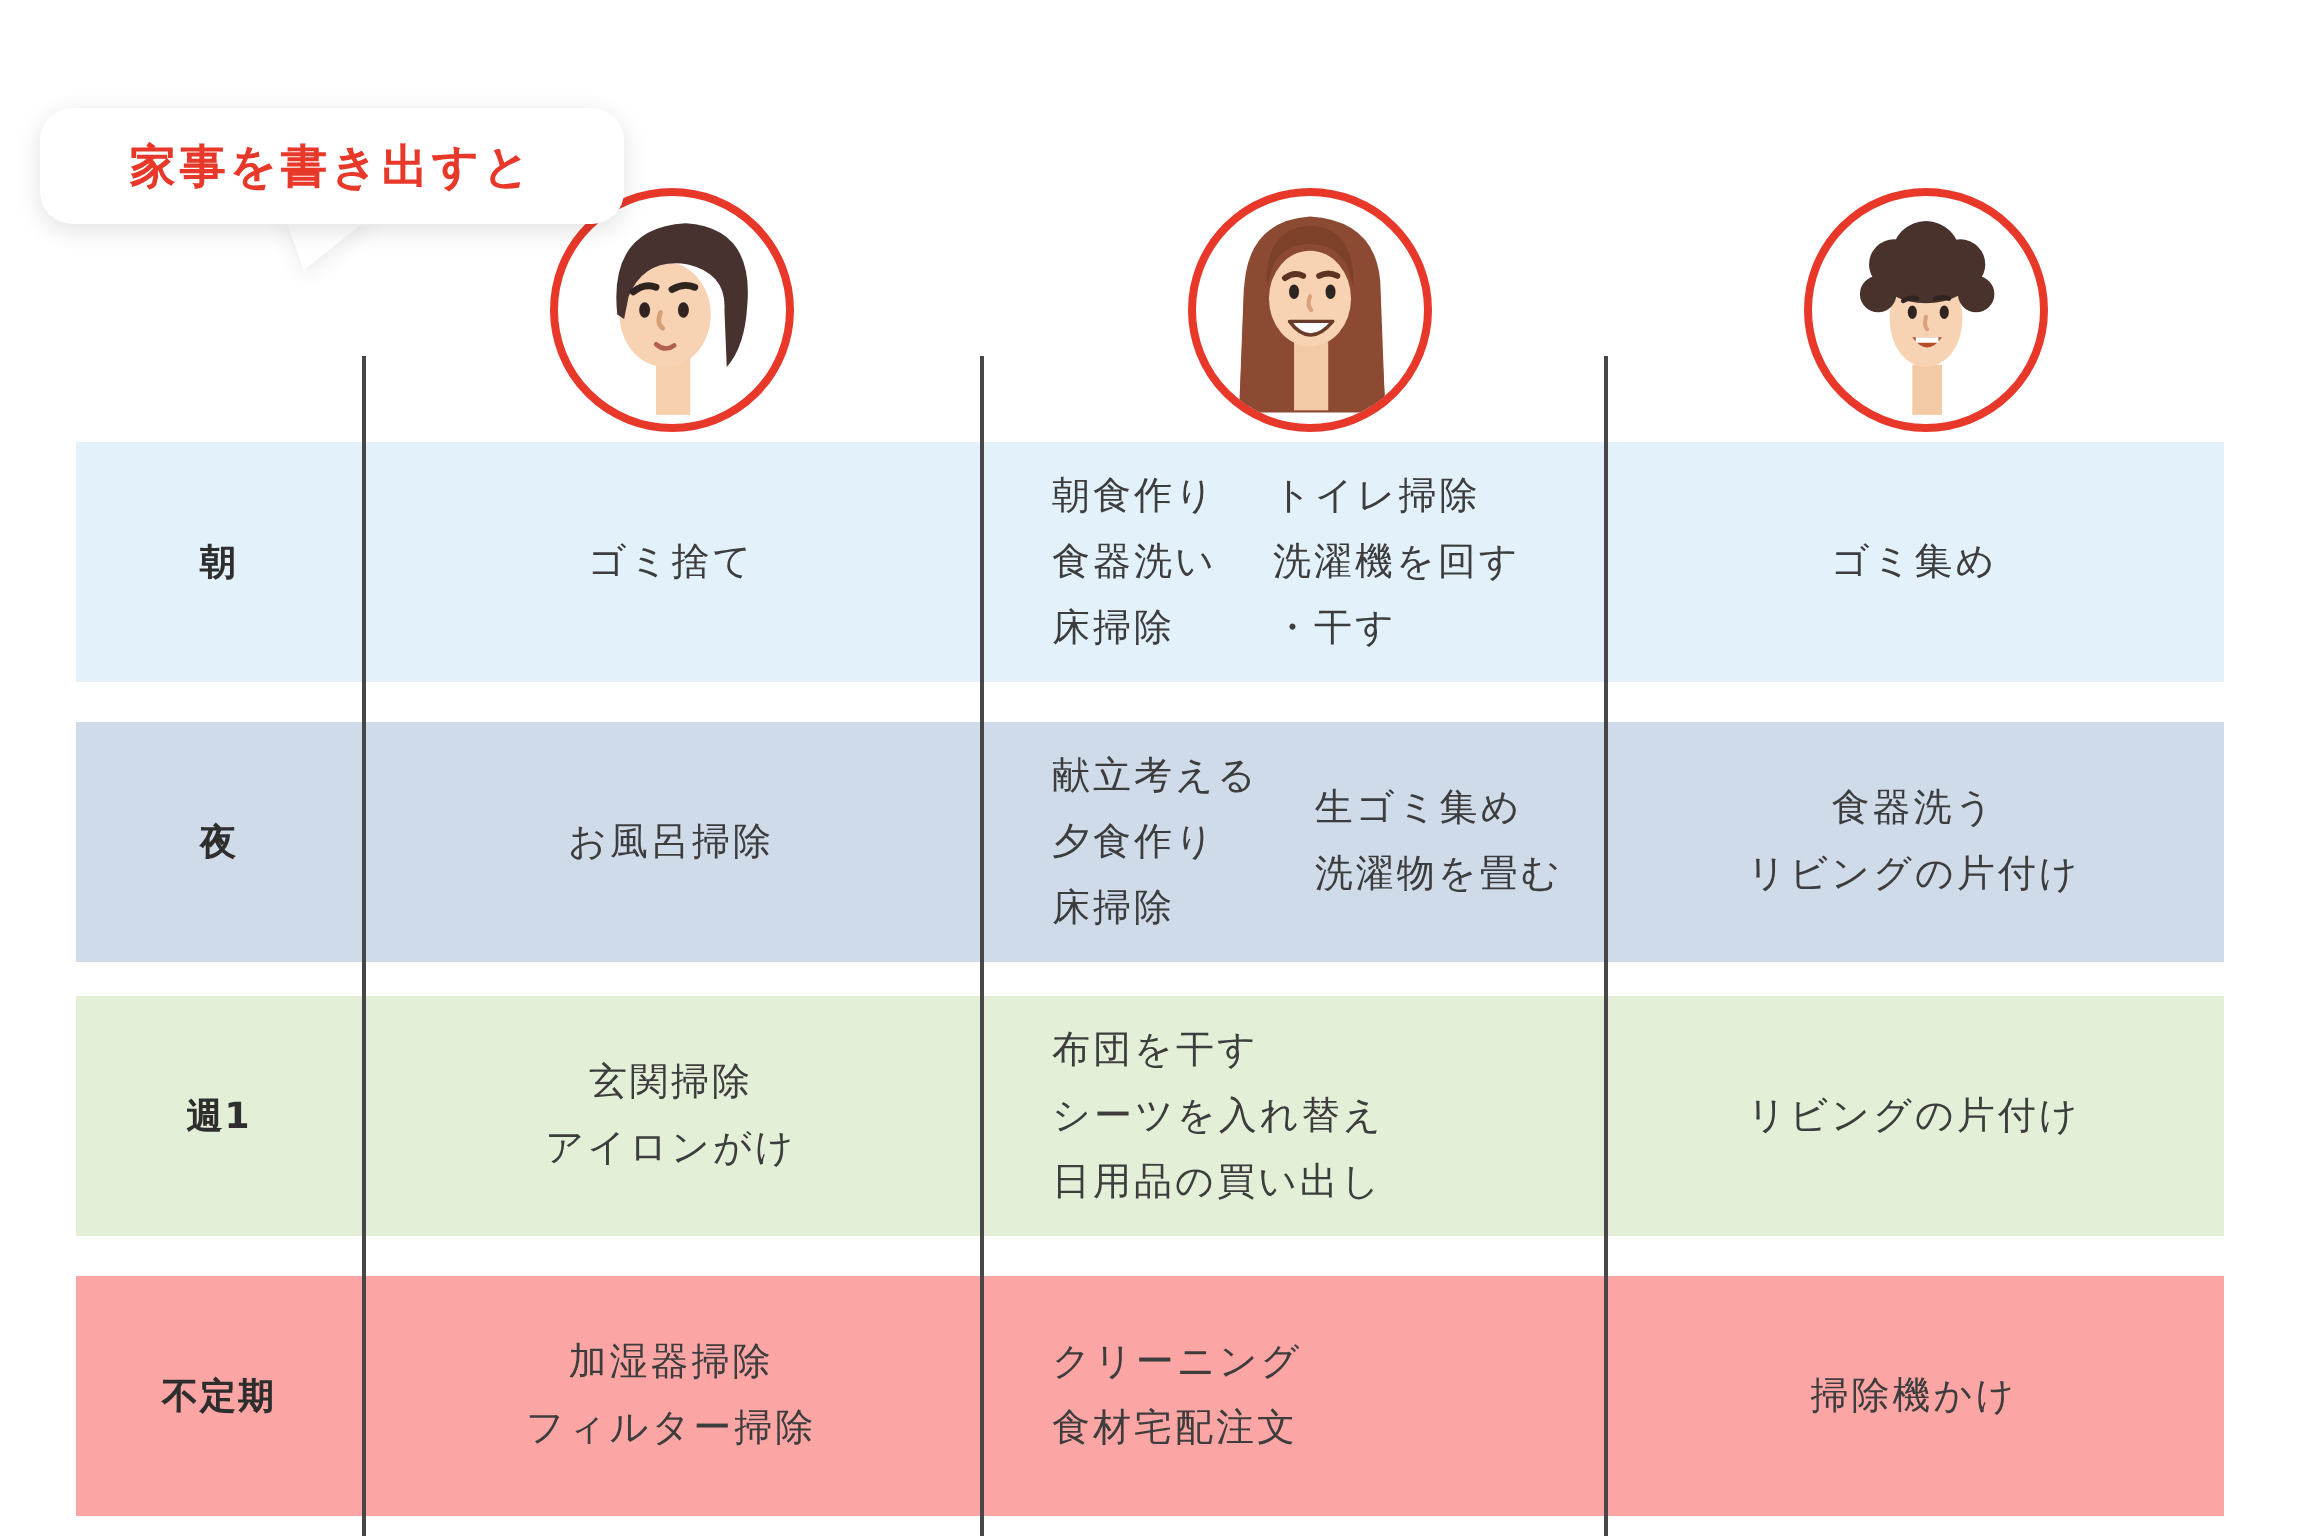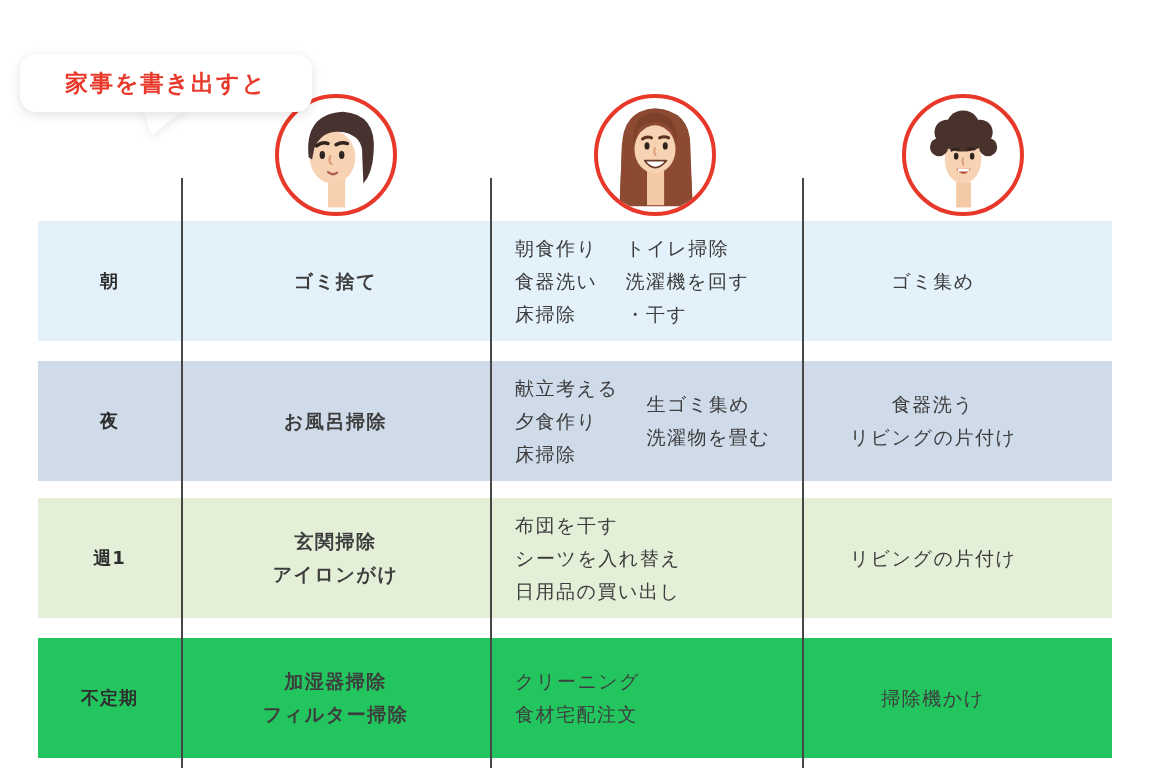--- a/index.html
+++ b/index.html
@@ -27,24 +27,24 @@
   
   .row{position:absolute;left:38px;width:1074px;height:120px;}
   .row.r0{top:193px;} .row.r1{top:333px;} .row.r2{top:470px;} .row.r3{top:610px;}
 
   .rlabel{position:absolute;left:0;top:0;width:143px;height:100%;display:flex;
           align-items:center;justify-content:center;font-size:18px;font-weight:600;
           color:#2e2e2e;letter-spacing:1px;}
   .cell{position:absolute;top:0;height:100%;display:flex;align-items:center;
         color:#3d3d3d;font-size:19px;line-height:33px;letter-spacing:1.5px;}
   .cell .lines{white-space:pre-line;}
-  .c1{left:143px;width:309px;justify-content:center;text-align:center;font-weight:bold;}
-  .c2{left:452px;width:312px;justify-content:flex-start;padding-left:25px;
+  .c1{left:143px;width:309px;justify-content:center;text-align:center;}
+  .c2{left:452px;width:312px;justify-content:flex-start;padding-left:36px;
       box-sizing:border-box;gap:28px;text-align:left;}
-  .c3{left:740px;width:310px;justify-content:center;text-align:center;}
+  .c3{left:764px;width:310px;justify-content:center;text-align:center;}
 </style>
 </head>
 <body>
 
 <div class="stage">
 
   <div class="bubble">
     <span class="bubble-text">家事を書き出すと</span>
   </div>
   <svg class="bubble-tail" width="46" height="28" viewBox="0 0 46 28">
@@ -153,21 +153,21 @@
     <div class="cell c2">
       <div class="lines">布団を干す
 シーツを入れ替え
 日用品の買い出し</div>
     </div>
     <div class="cell c3">
       <div class="lines">リビングの片付け</div>
     </div>
   </div>
 
-  <div class="row r3" style="background: #22c55e;">
+  <div class="row r3" style="background: #fca5a5;">
     <div class="rlabel">不定期</div>
     <div class="cell c2">
       <div class="lines">クリーニング
 食材宅配注文</div>
     </div>
     <div class="cell c1">
       <div class="lines">加湿器掃除
 フィルター掃除</div>
     </div>
     <div class="cell c3">

